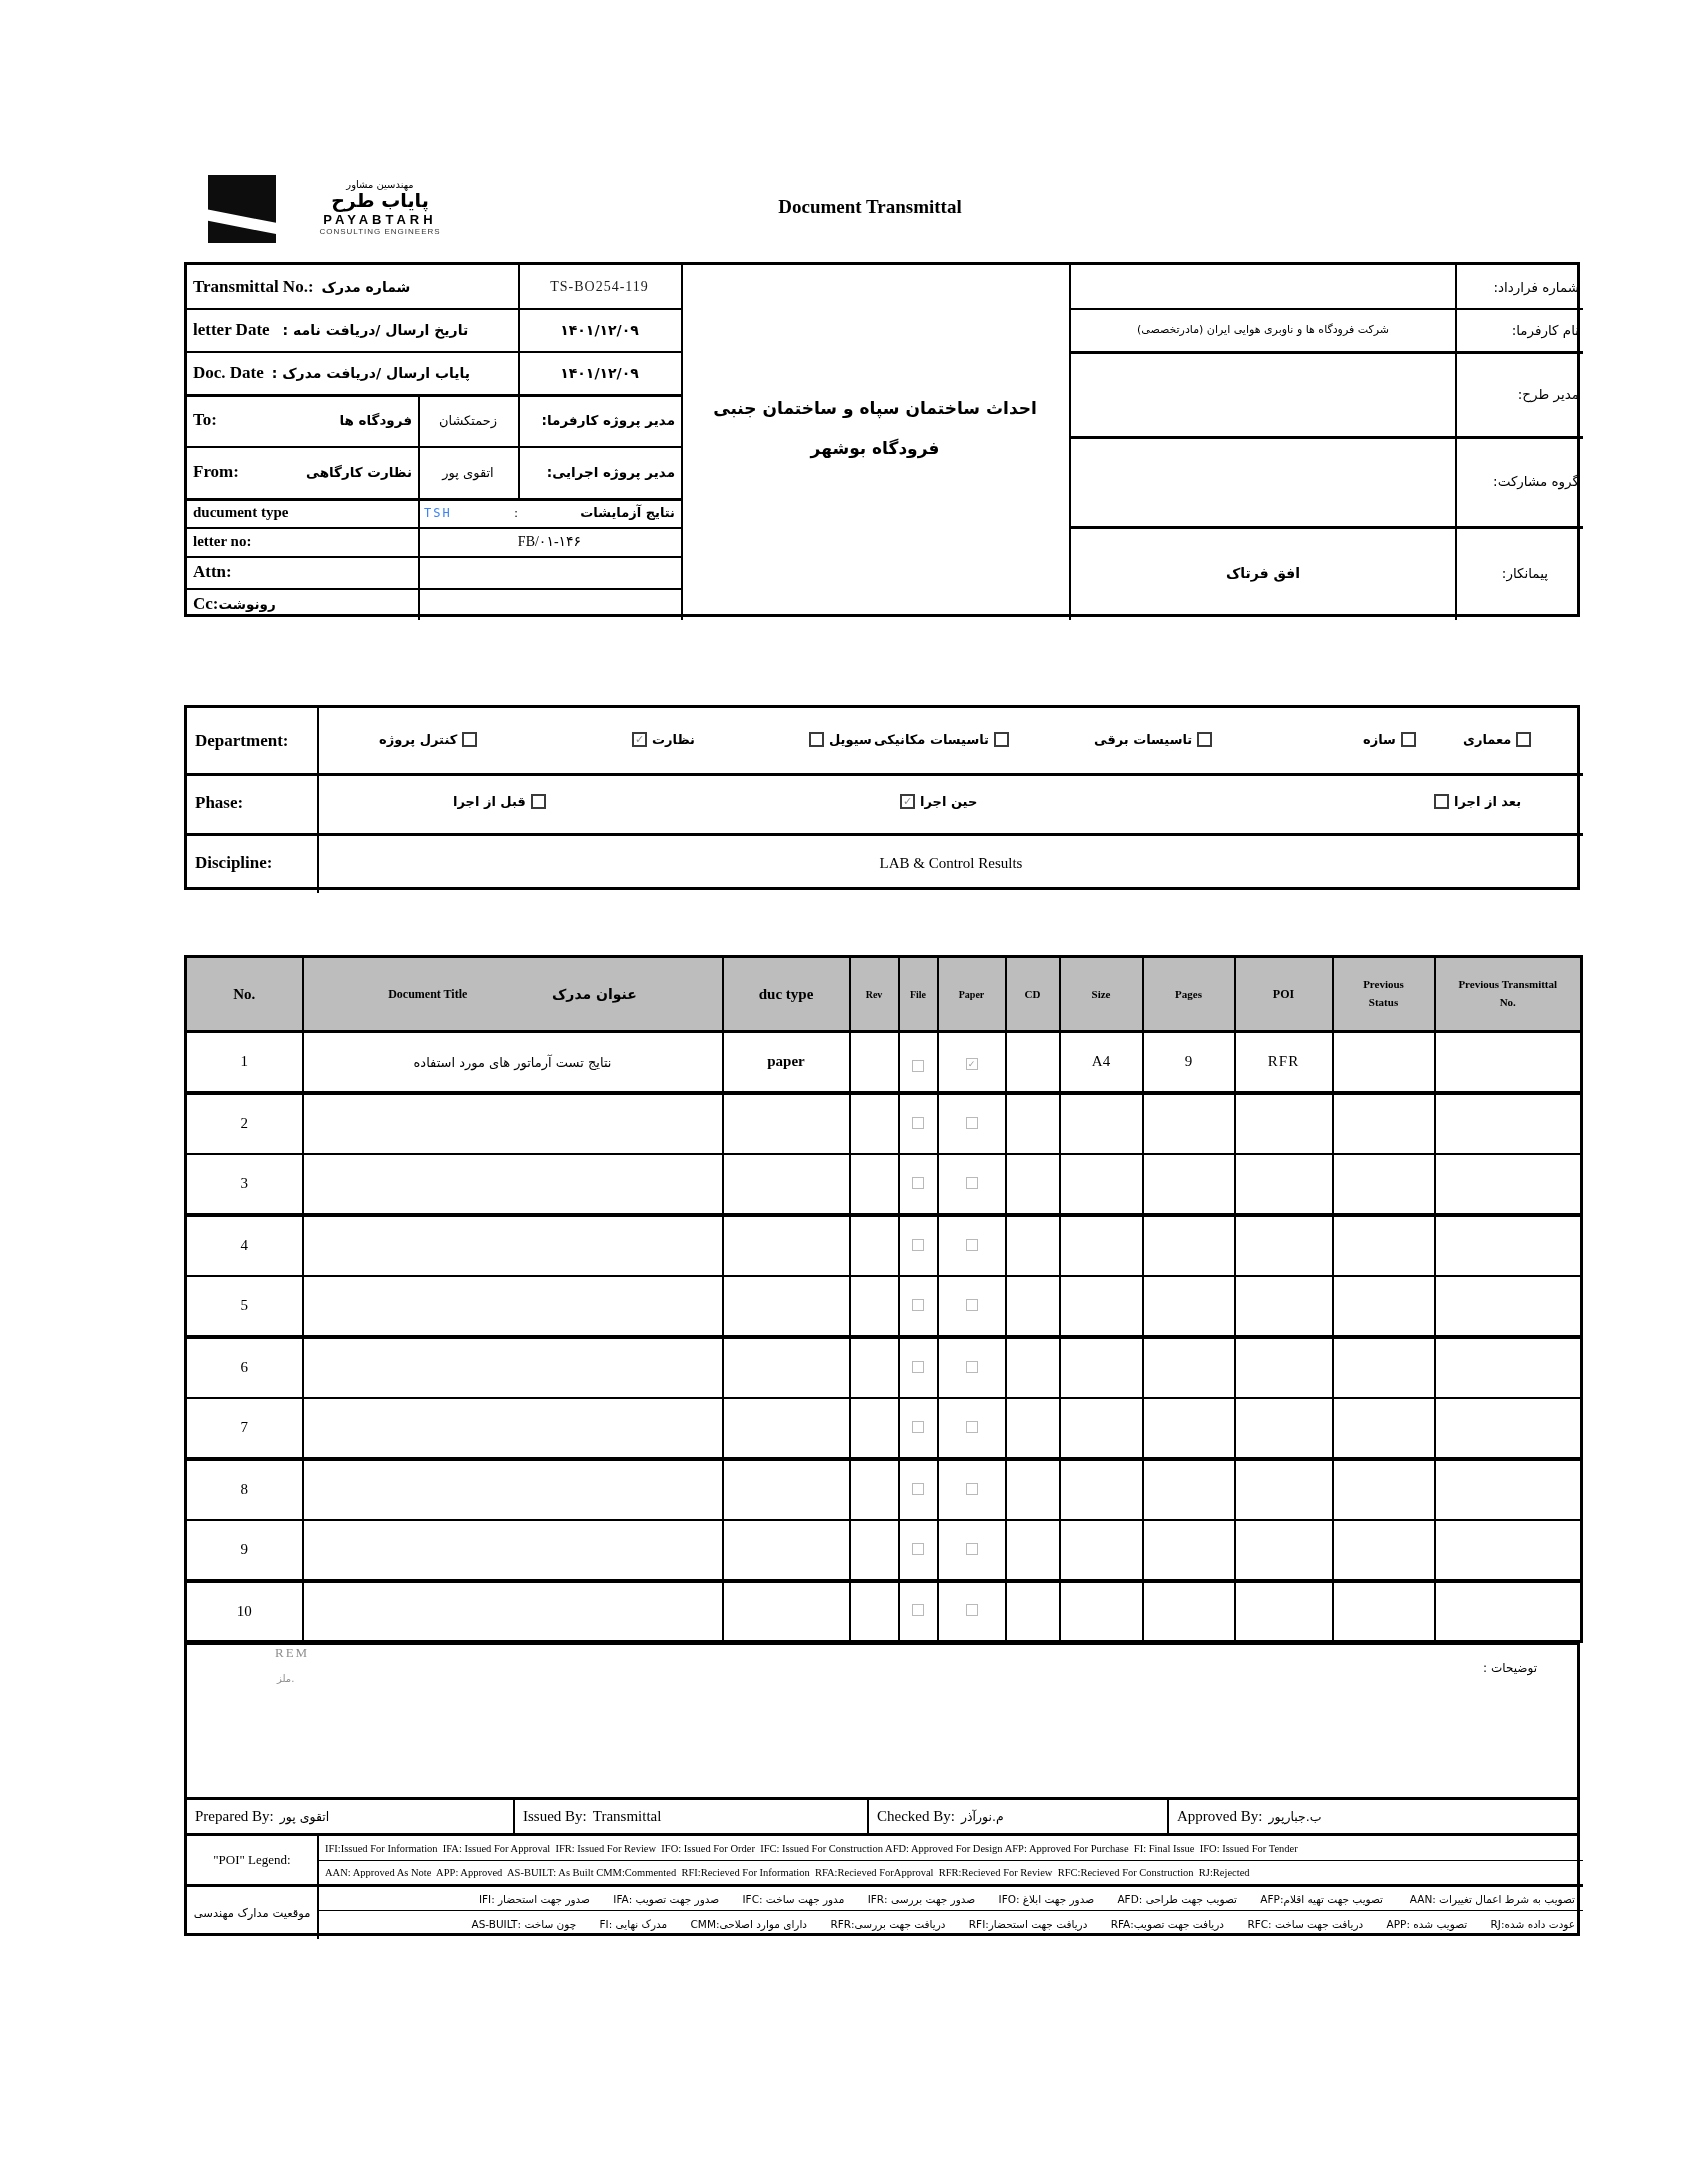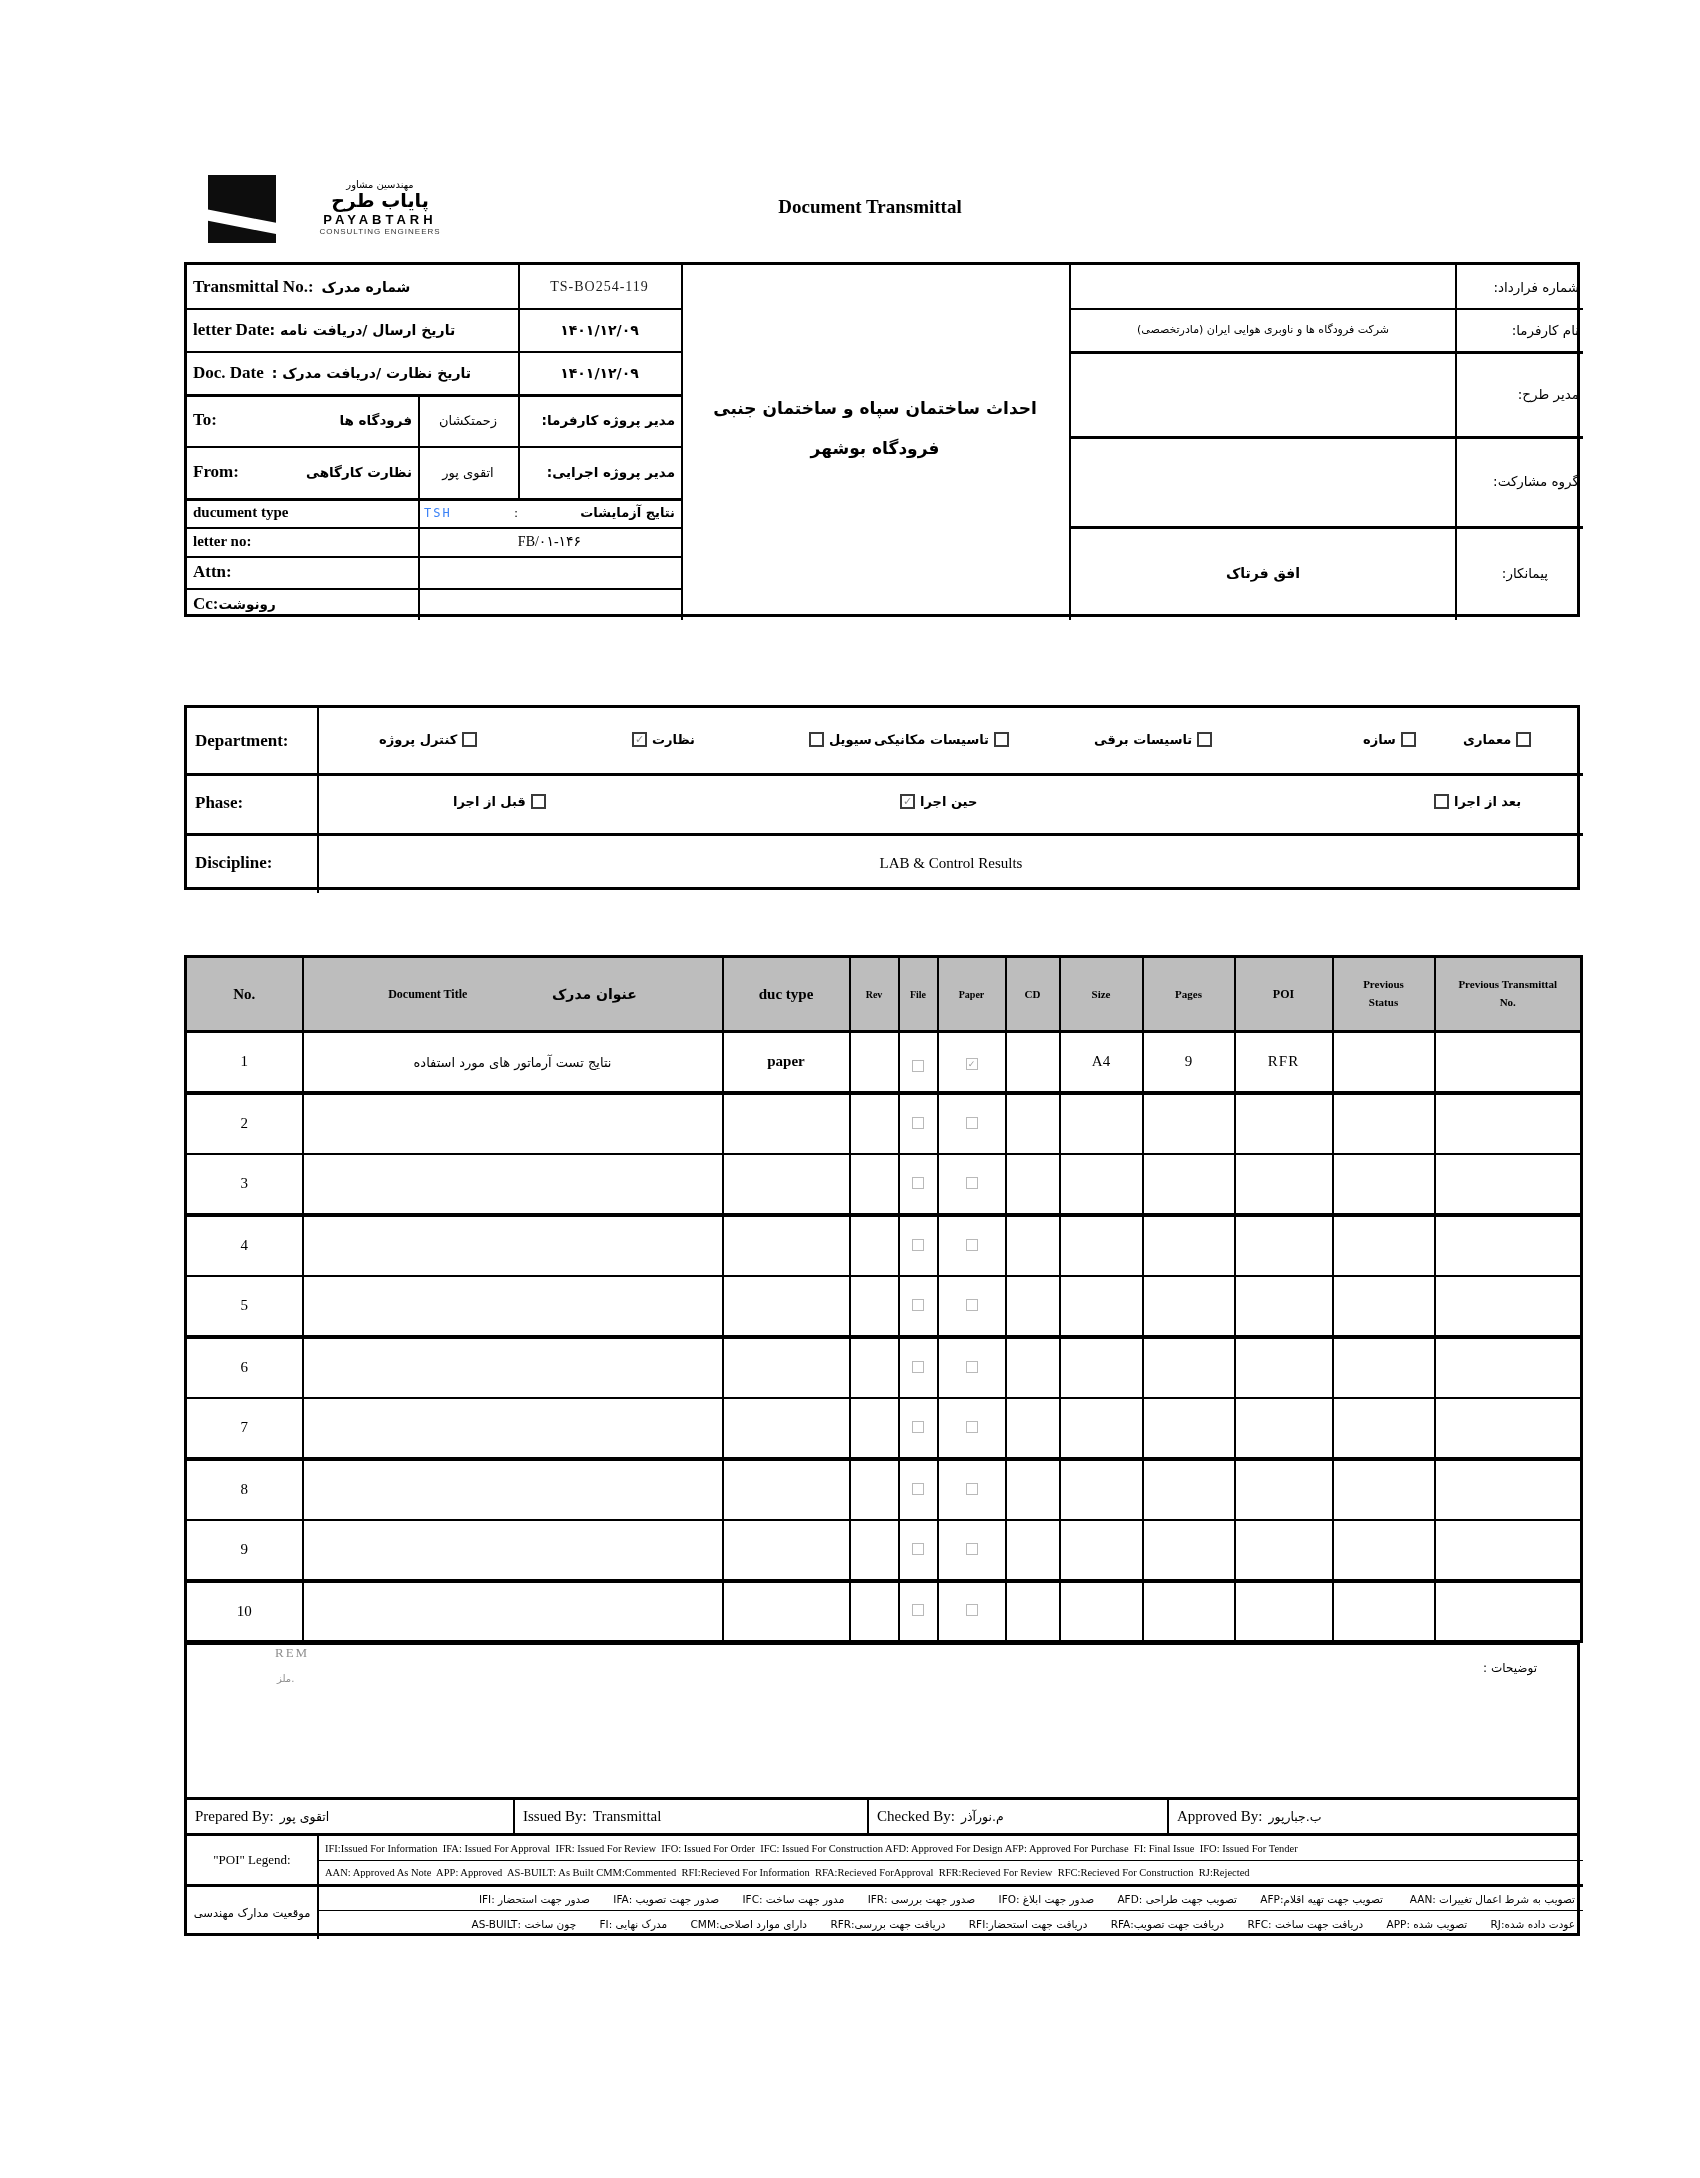--- a/index.html
+++ b/index.html
@@ -72,31 +72,31 @@
     <div class="hl" style="left:882px;top:261px;width:514px;height:3px;"></div>
 
     <div class="cell" style="left:6px;top:0;width:320px;height:43px;gap:8px;">
       <span class="enb">Transmittal No.:</span>
       <span class="fab" dir="rtl" style="font-size:14px;">شماره مدرک</span>
     </div>
     <div class="cell c" style="left:331px;top:0;width:163px;height:43px;font-size:14px;letter-spacing:1px;color:#1c1c1c;">
       <span>TS-BO254-119</span>
     </div>
 
-    <div class="cell" style="left:6px;top:43px;width:320px;height:43px;gap:0;">
+    <div class="cell" style="left:6px;top:43px;width:320px;height:43px;gap:13px;">
       <span class="enb">letter Date</span>
       <span class="fab" dir="rtl" style="font-size:14px;">تاریخ ارسال /دریافت نامه  :</span>
     </div>
     <div class="cell c fab" style="left:331px;top:43px;width:163px;height:43px;font-size:14px;">
       <span>۱۴۰۱/۱۲/۰۹</span>
     </div>
 
     <div class="cell" style="left:6px;top:86px;width:320px;height:43px;gap:8px;">
       <span class="enb">Doc. Date</span>
-      <span class="fab" dir="rtl" style="font-size:14px;">تاریخ نظارت /دریافت مدرک  :</span>
+      <span class="fab" dir="rtl" style="font-size:14px;">پایاب ارسال /دریافت مدرک  :</span>
     </div>
     <div class="cell c fab" style="left:331px;top:86px;width:163px;height:43px;font-size:14px;">
       <span>۱۴۰۱/۱۲/۰۹</span>
     </div>
 
     <div class="cell" style="left:6px;top:129px;width:219px;height:52px;justify-content:space-between;">
       <span class="enb">To:</span>
       <span class="fab" dir="rtl" style="font-size:13.5px;">فرودگاه ها</span>
     </div>
     <div class="cell c fa" style="left:231px;top:129px;width:100px;height:52px;font-size:13px;">

